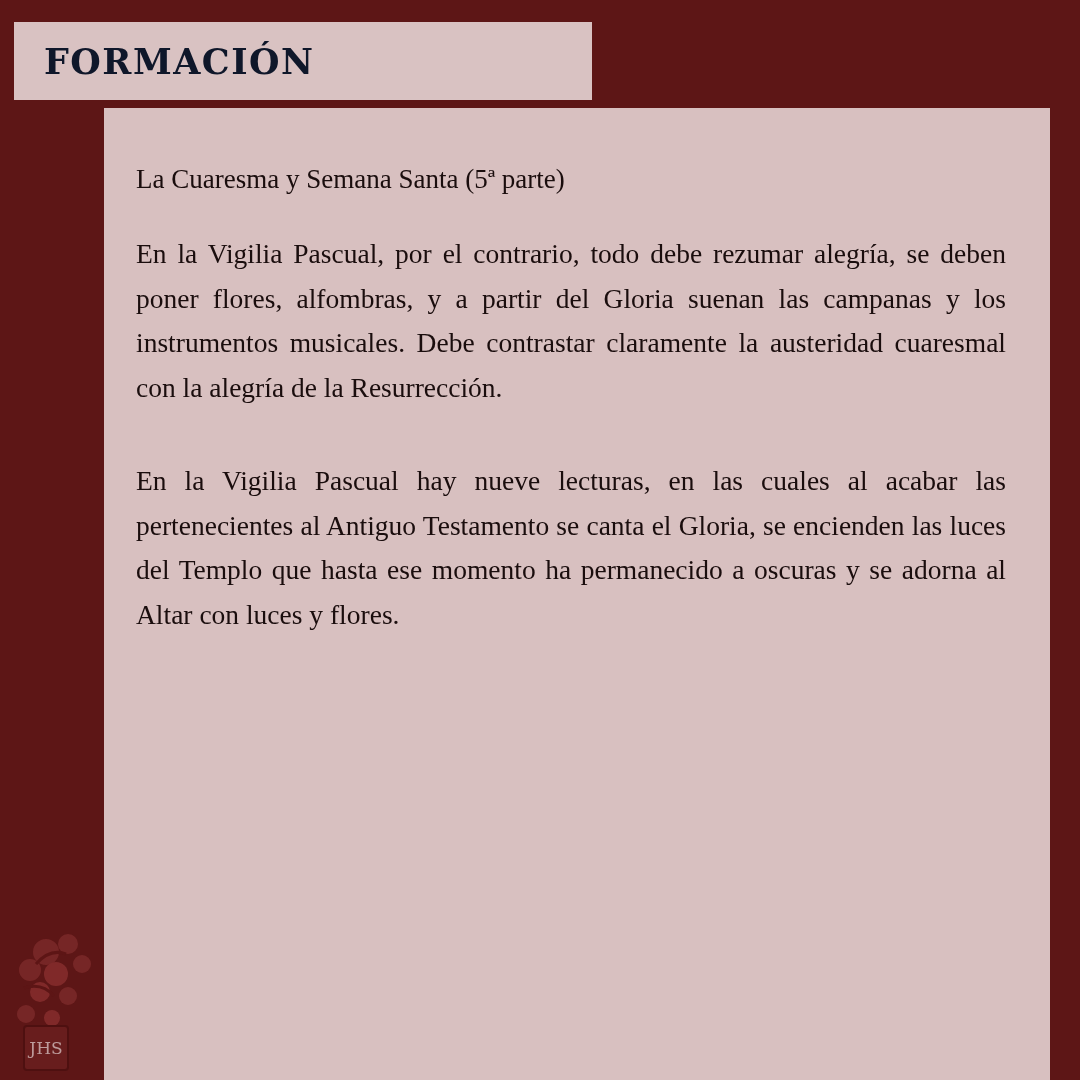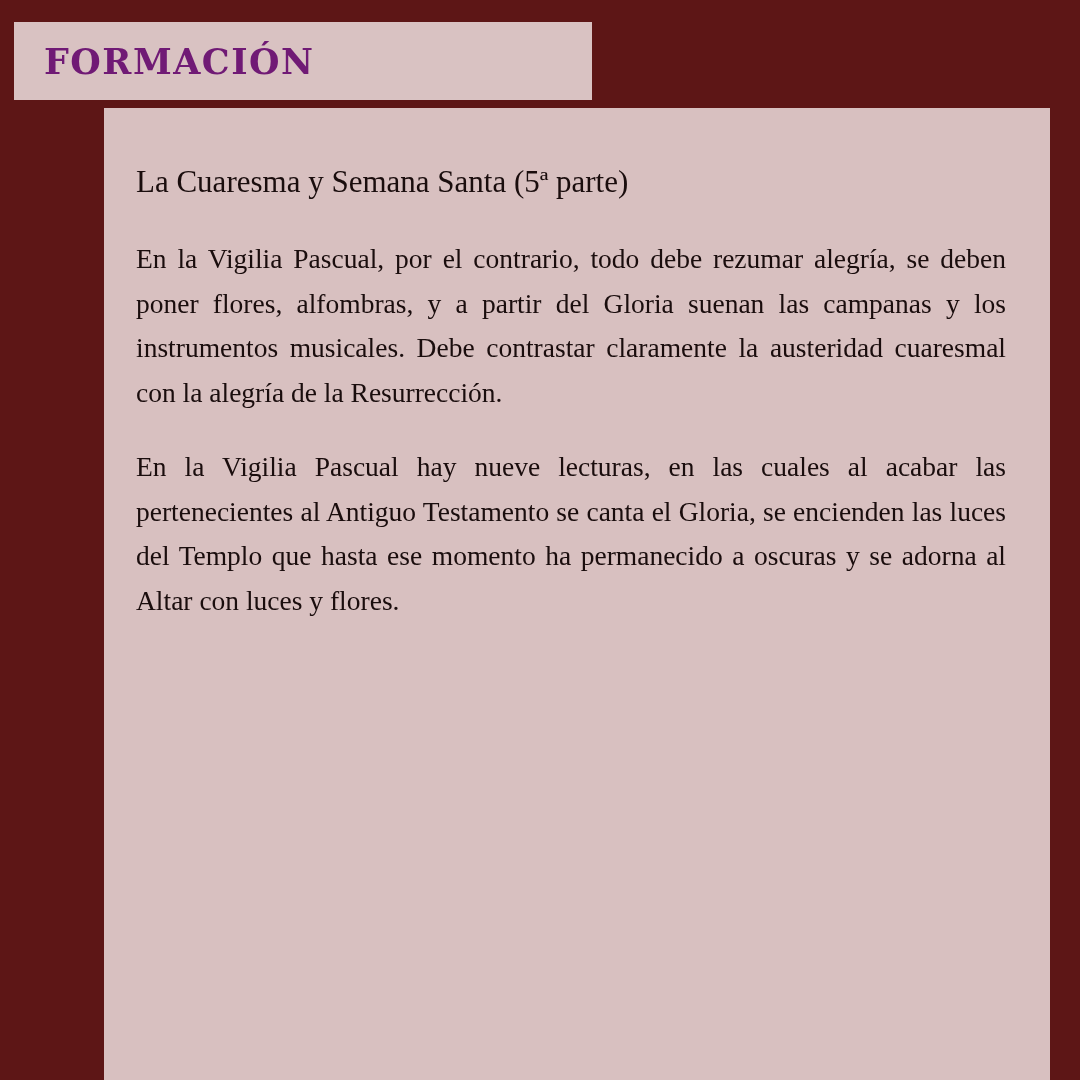--- a/index.html
+++ b/index.html
@@ -29,21 +29,21 @@
     height: 78px;
     background: #d9c2c2;
     display: flex;
     align-items: center;
   }
   .banner-label {
     font-family: "DejaVu Serif", serif;
     font-weight: bold;
     font-size: 35px;
     letter-spacing: 1.5px;
-    color: #701a75;
+    color: #0f172a;
     padding-left: 30px;
   }
 
   
   .panel {
     position: absolute;
     left: 104px;
     top: 108px;
     width: 946px;
     height: 972px;
@@ -54,34 +54,34 @@
   .panel-title {
     font-family: "DejaVu Serif", serif;
     font-weight: bold;
     font-size: 30px;
     letter-spacing: 1px;
     color: #150a0a;
     margin: 4px 0 0 2px;
   }
   .subtitle {
     font-family: "Liberation Serif", serif;
-    font-size: 31px;
+    font-size: 27px;
     color: #1a0d0d;
     margin: 32px 0 0 2px;
   }
   .body-text {
     font-family: "Liberation Serif", serif;
     font-size: 27.5px;
     line-height: 1.62;
     color: #1a0d0d;
     text-align: justify;
     margin: 0 0 0 2px;
   }
   .para-1 { margin-top: 37px; }
-  .para-2 { margin-top: 30px; }
+  .para-2 { margin-top: 49px; }
 
   
   .emblem {
     position: absolute;
     left: 16px;
     bottom: 0;
     width: 110px;
     height: 150px;
     opacity: 0.92;
   }
@@ -97,14 +97,33 @@
 
   <div class="panel">
 
     <p class="subtitle">La Cuaresma y Semana Santa (5ª parte)</p>
 
     <p class="body-text para-1">En la Vigilia Pascual, por el contrario, todo debe rezumar alegría, se deben poner flores, alfombras, y a partir del Gloria suenan las campanas y los instrumentos musicales. Debe contrastar claramente la austeridad cuaresmal con la alegría de la Resurrección.</p>
 
     <p class="body-text para-2">En la Vigilia Pascual hay nueve lecturas, en las cuales al acabar las pertenecientes al Antiguo Testamento se canta el Gloria, se encienden las luces del Templo que hasta ese momento ha permanecido a oscuras y se adorna al Altar con luces y flores.</p>
   </div>
 
+  <div class="emblem">
+    <svg width="110" height="150" viewBox="0 0 110 150" xmlns="http://www.w3.org/2000/svg">
+      <g opacity="0.85">
+        <circle cx="30" cy="22" r="13" fill="#7e2b2b"></circle>
+        <circle cx="52" cy="14" r="10" fill="#7e2b2b"></circle>
+        <circle cx="14" cy="40" r="11" fill="#7e2b2b"></circle>
+        <circle cx="40" cy="44" r="12" fill="#8a3030"></circle>
+        <circle cx="66" cy="34" r="9" fill="#7e2b2b"></circle>
+        <circle cx="24" cy="62" r="10" fill="#8a3030"></circle>
+        <circle cx="52" cy="66" r="9" fill="#7e2b2b"></circle>
+        <circle cx="10" cy="84" r="9" fill="#7e2b2b"></circle>
+        <circle cx="36" cy="88" r="8" fill="#8a3030"></circle>
+        <path d="M20 34 q14 -16 30 -10" stroke="#5d1616" stroke-width="3" fill="none"></path>
+        <path d="M8 58 q18 -6 30 8" stroke="#5d1616" stroke-width="3" fill="none"></path>
+        <rect x="8" y="96" width="44" height="44" rx="3" fill="#6b2020" stroke="#4a1010" stroke-width="2"></rect>
+        <text x="30" y="124" font-family="DejaVu Serif, serif" font-size="17" fill="#d8c0c0" text-anchor="middle">JHS</text>
+      </g>
+    </svg>
+  </div>
 
 </div>
 
 </body></html>

